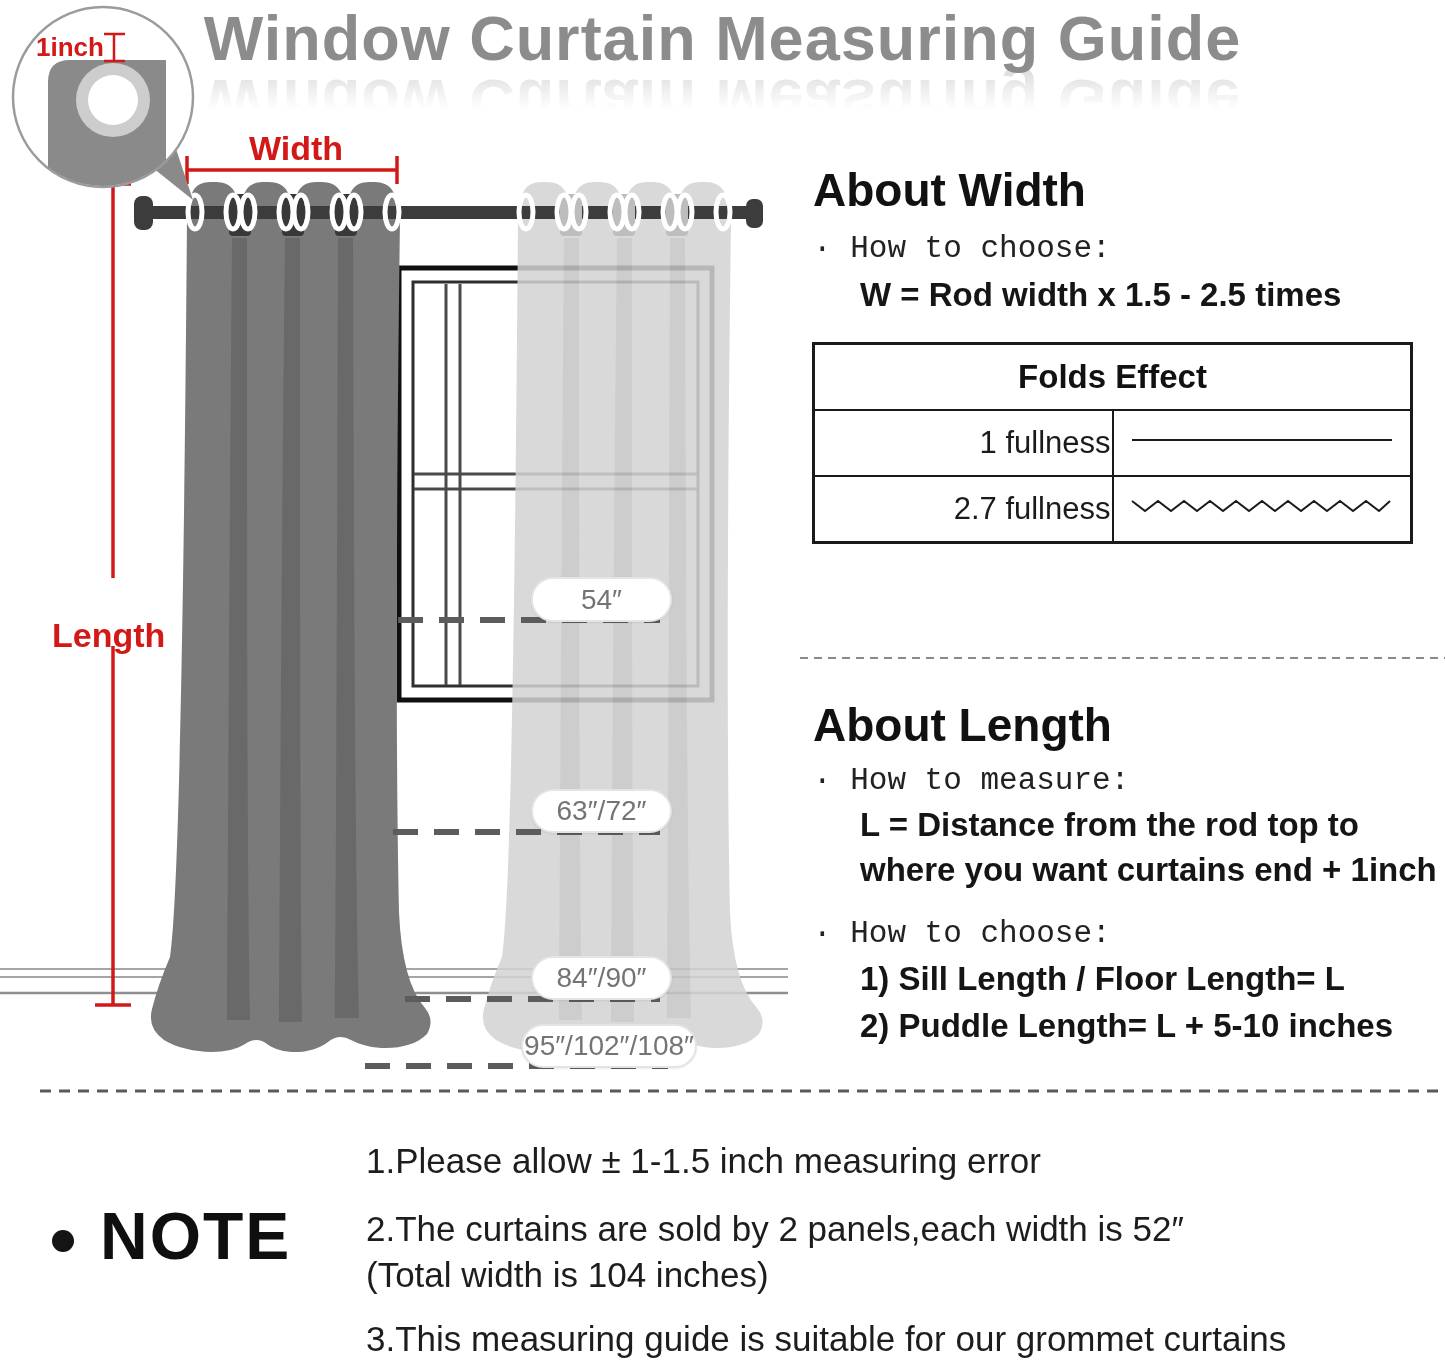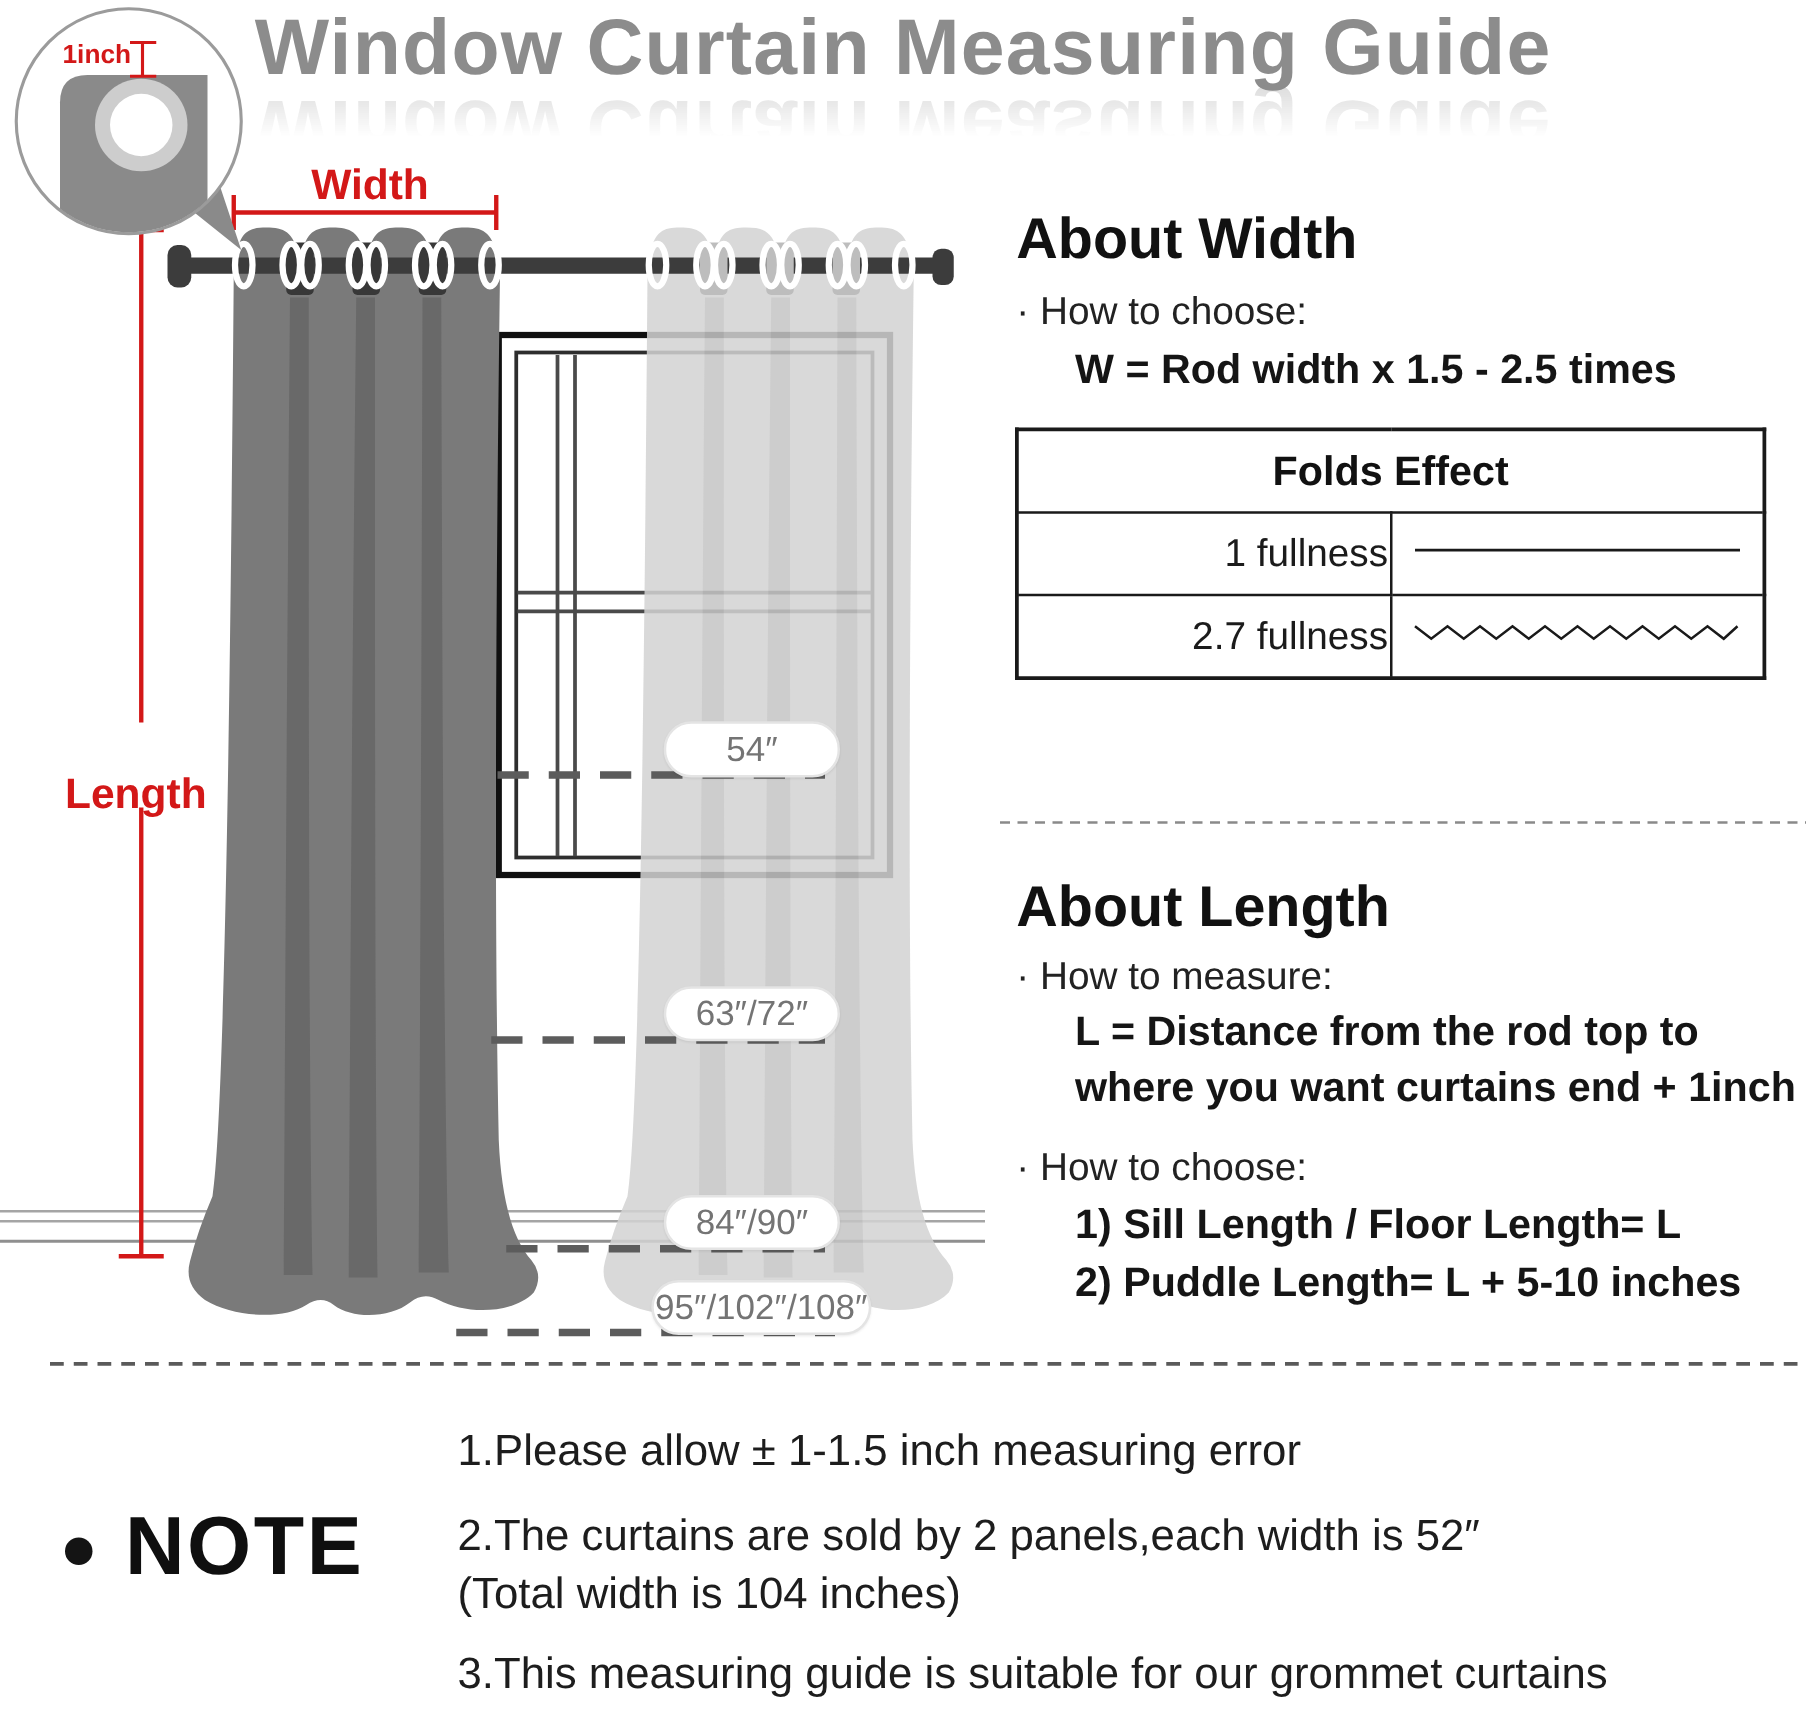--- a/index.html
+++ b/index.html
@@ -8,30 +8,30 @@
   .abs{position:absolute;}
   
   .title{top:2px;left:50%;transform:translateX(-50%);white-space:nowrap;
          font-size:63px;font-weight:700;color:#8c8c8c;letter-spacing:1px;}
   .title-reflect{top:66px;left:50%;transform:translateX(-50%) scaleY(-1);white-space:nowrap;
          font-size:63px;font-weight:700;color:#8c8c8c;letter-spacing:1px;opacity:.35;
          -webkit-mask-image:linear-gradient(to top,rgba(0,0,0,.9),transparent 60%);
          mask-image:linear-gradient(to top,rgba(0,0,0,.9),transparent 60%);}
   
   .red-label{color:#d31818;font-weight:700;}
-  .lbl-1inch{left:50px;top:32px;font-size:21px;}
+  .lbl-1inch{left:36px;top:32px;font-size:26px;}
   .lbl-width{left:240px;top:129px;width:112px;text-align:center;font-size:34px;}
   .lbl-length{left:52px;top:616px;font-size:34px;}
   
   .pill{background:#fff;border:2px solid #e4e4e4;border-radius:22px;color:#747474;
         font-size:28px;display:flex;align-items:center;justify-content:center;
         box-shadow:0 1px 2px rgba(0,0,0,.08);text-align:right;}
   
   .h1{font-size:46px;font-weight:700;color:#111;}
-  .body-sm{font-size:31px;color:#222;}
+  .body-sm{font-size:31px;color:#222;font-family:Liberation Mono, monospace;}
   .body-md{font-size:33px;font-weight:600;color:#151515;margin-left:47px;}
   
   .folds-table{left:812px;top:342px;width:601px;border:3px solid #1a1a1a;
                border-collapse:collapse;table-layout:fixed;}
   .folds-table th{border:2px solid #1a1a1a;height:62px;font-size:33px;font-weight:600;color:#111;}
   .folds-table td{border:2px solid #1a1a1a;height:62px;font-size:31px;color:#1b1b1b;text-align:right;}
   .folds-table td.lbl{width:272px;padding-left:38px;}
   .folds-table td.glyph{text-align:center;vertical-align:middle;}
   
   .note-dot{left:52px;top:1230px;width:22px;height:22px;border-radius:50%;background:#141414;}

